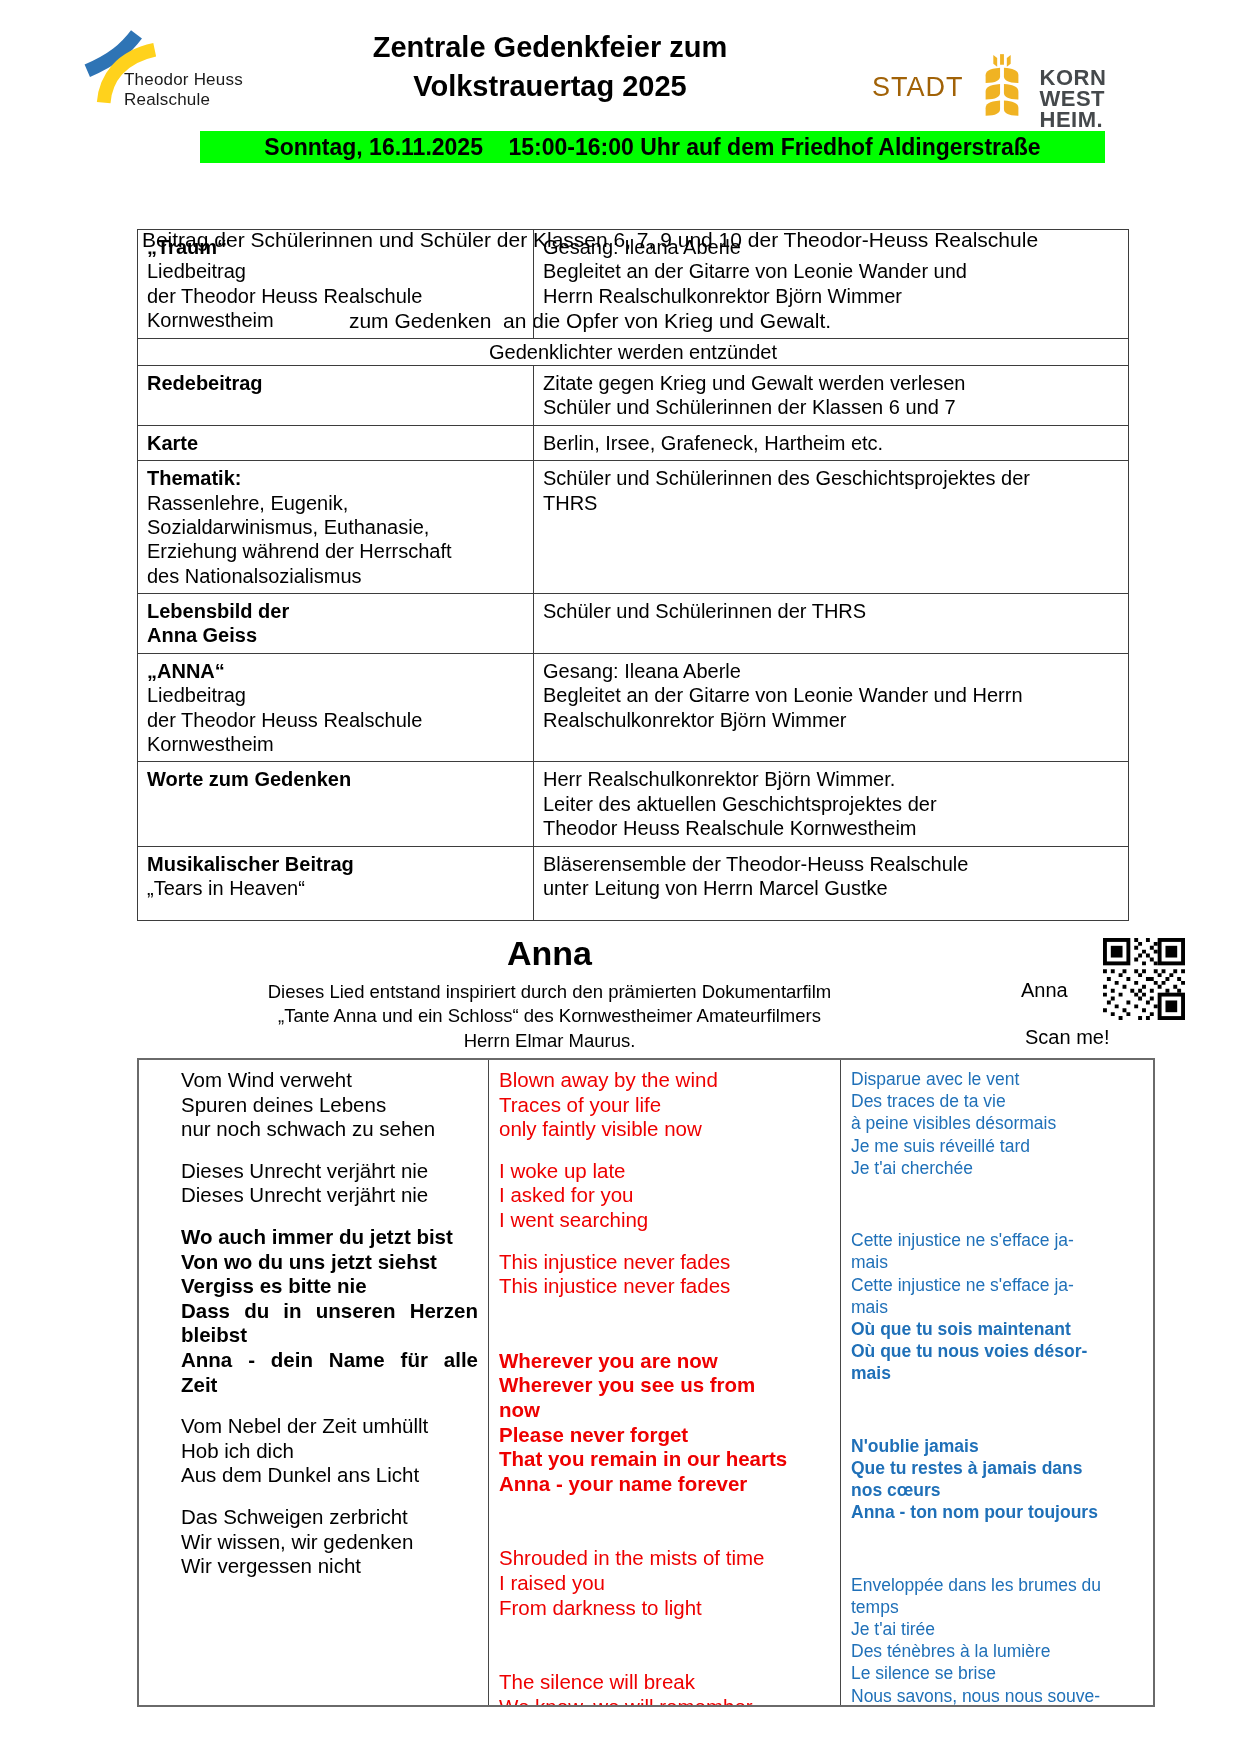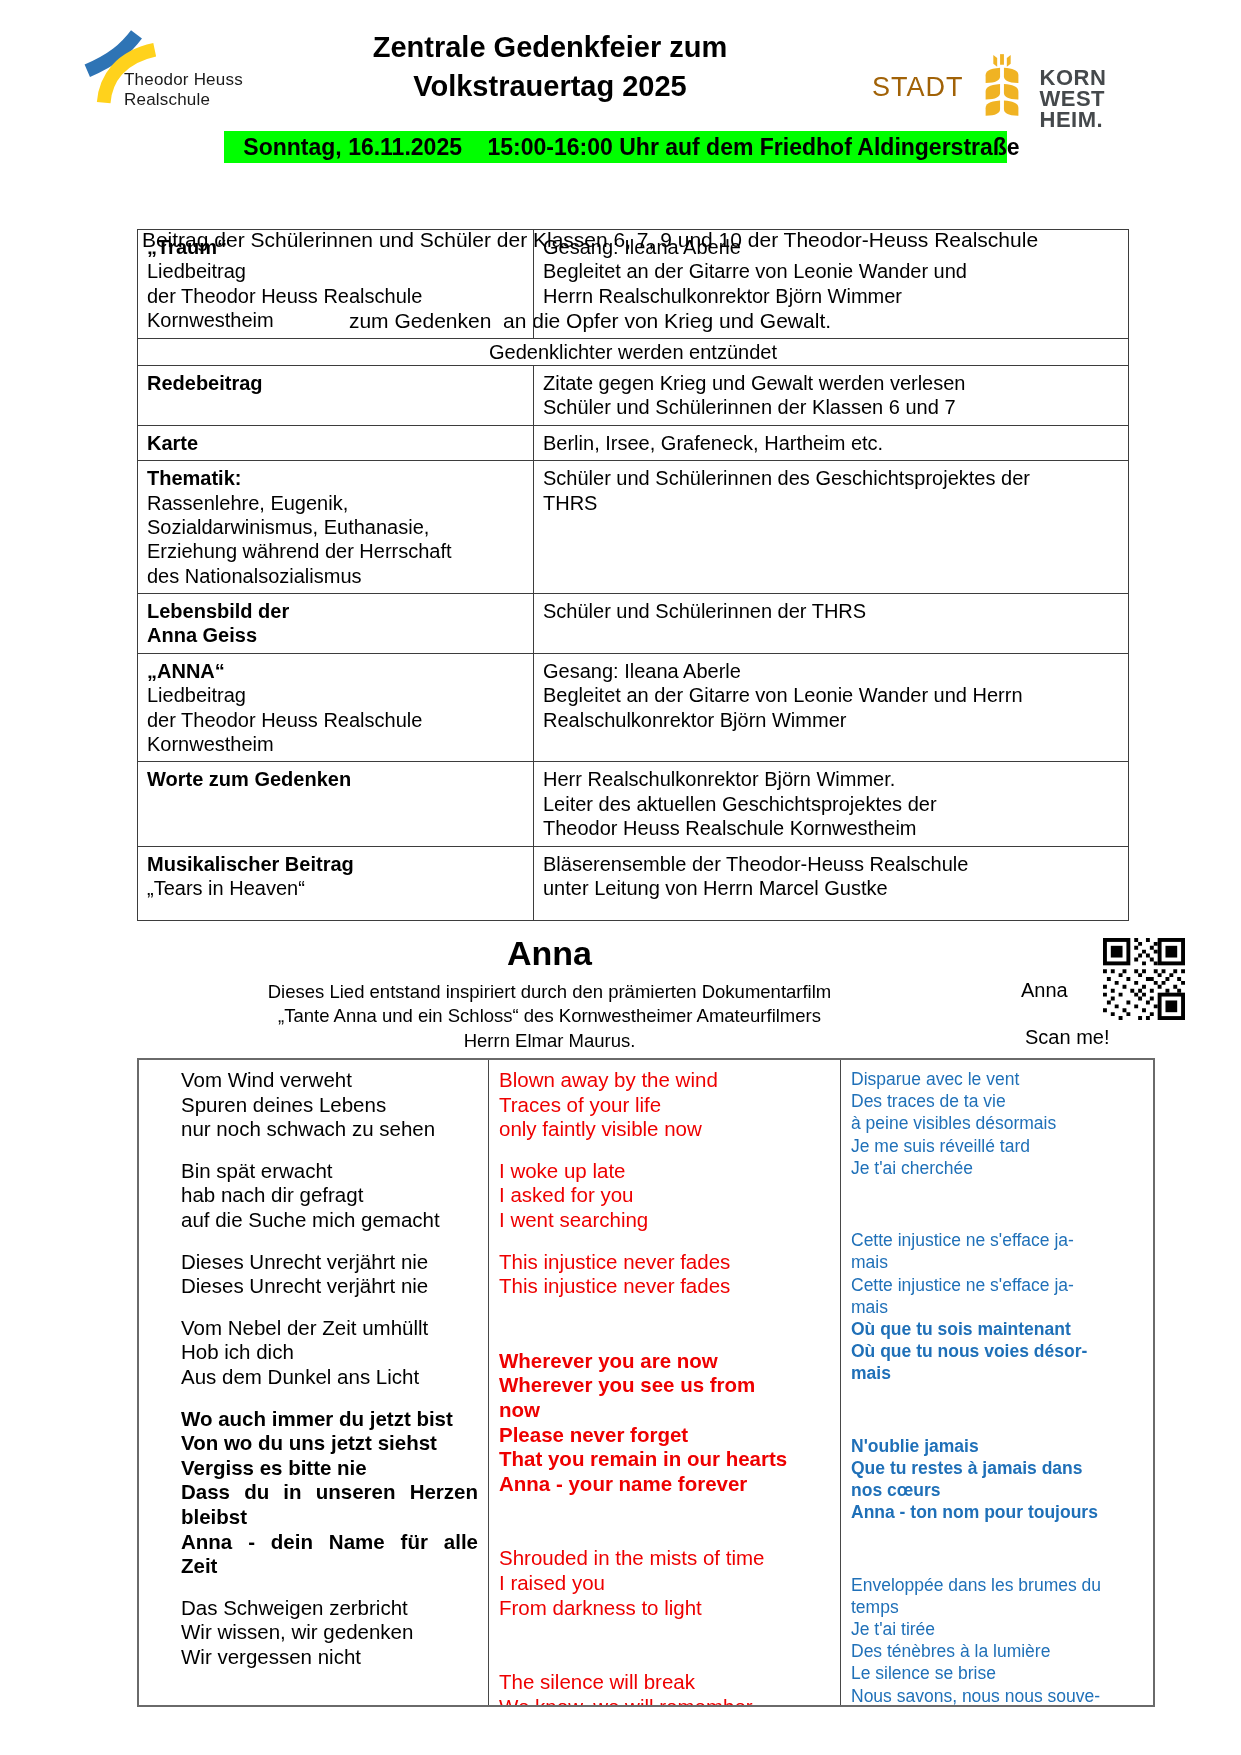--- a/index.html
+++ b/index.html
@@ -14,23 +14,23 @@
   }
   
   .thrs-icon{position:absolute;left:80px;top:30px;}
   .thrs-text{position:absolute;left:124px;top:70px;font-size:17px;line-height:1.18;color:#1a1a1a;letter-spacing:.2px;}
   .title{position:absolute;left:255px;top:28px;width:590px;text-align:center;
          font-size:29px;font-weight:bold;line-height:1.34;}
   .city-logo{position:absolute;left:872px;top:44px;display:flex;align-items:center;gap:11px;}
   .city-stadt{font-size:27px;color:#a16207;letter-spacing:1px;}
   .city-name{font-size:22px;font-weight:bold;color:#45494c;line-height:.95;letter-spacing:.5px;margin-top:24px;}
   
-  .banner{position:absolute;left:224px;top:131px;width:751px;height:32px;
+  .banner{position:absolute;left:200px;top:131px;width:905px;height:32px;
           display:flex;align-items:center;justify-content:center;
-          font-size:23px;font-weight:bold;white-space:pre;padding-left:32px;}
+          font-size:23px;font-weight:bold;white-space:pre;}
   
   .intro{position:absolute;left:140px;top:171px;width:900px;text-align:center;
          font-size:21px;line-height:1.3;white-space:pre-wrap;}
   
   .program{position:absolute;left:137px;top:229px;width:992px;
            border-collapse:collapse;table-layout:fixed;font-size:20px;}
   .program td{border:1.6px solid #3d3d3d;padding:5px 9px;vertical-align:top;line-height:1.22;}
   .program tr:last-child td{padding-bottom:20px;}
   .program .cell-full{text-align:center;padding:1px 4px;}
   .pline.b{font-weight:bold;}
@@ -228,41 +228,36 @@
   </div>
 
   <div class="lyrics">
     <div class="lyr-col col-de" id="lyrics-col-0" style="color: rgb(0, 0, 0); padding-left: 42px;">
         <div class="stanza">
           <div class="lline">Vom Wind verweht</div>
           <div class="lline">Spuren deines Lebens</div>
           <div class="lline">nur noch schwach zu sehen</div>
         </div>
         <div class="stanza">
-          <div class="lline">Bin spät erwacht</div>
-          <div class="lline">hab nach dir gefragt</div>
-          <div class="lline">auf die Suche mich gemacht</div>
-        </div>
-        <div class="stanza">
           <div class="lline">Dieses Unrecht verjährt nie</div>
           <div class="lline">Dieses Unrecht verjährt nie</div>
-        </div>
-        <div class="stanza">
-          <div class="lline">Vom Nebel der Zeit umhüllt</div>
-          <div class="lline">Hob ich dich</div>
-          <div class="lline">Aus dem Dunkel ans Licht</div>
         </div>
         <div class="stanza bold">
           <div class="lline">Wo auch immer du jetzt bist</div>
           <div class="lline">Von wo du uns jetzt siehst</div>
           <div class="lline">Vergiss es bitte nie</div>
           <div class="lline stretch">Dass du in unseren Herzen</div>
           <div class="lline">bleibst</div>
           <div class="lline stretch">Anna - dein Name für alle</div>
           <div class="lline">Zeit</div>
+        </div>
+        <div class="stanza">
+          <div class="lline">Vom Nebel der Zeit umhüllt</div>
+          <div class="lline">Hob ich dich</div>
+          <div class="lline">Aus dem Dunkel ans Licht</div>
         </div>
         <div class="stanza">
           <div class="lline">Das Schweigen zerbricht</div>
           <div class="lline">Wir wissen, wir gedenken</div>
           <div class="lline">Wir vergessen nicht</div>
         </div>
       </div>
     <div class="lyr-col col-en" id="lyrics-col-1" style="color: rgb(238, 0, 0);">
         <div class="stanza">
           <div class="lline">Blown away by the wind</div>

